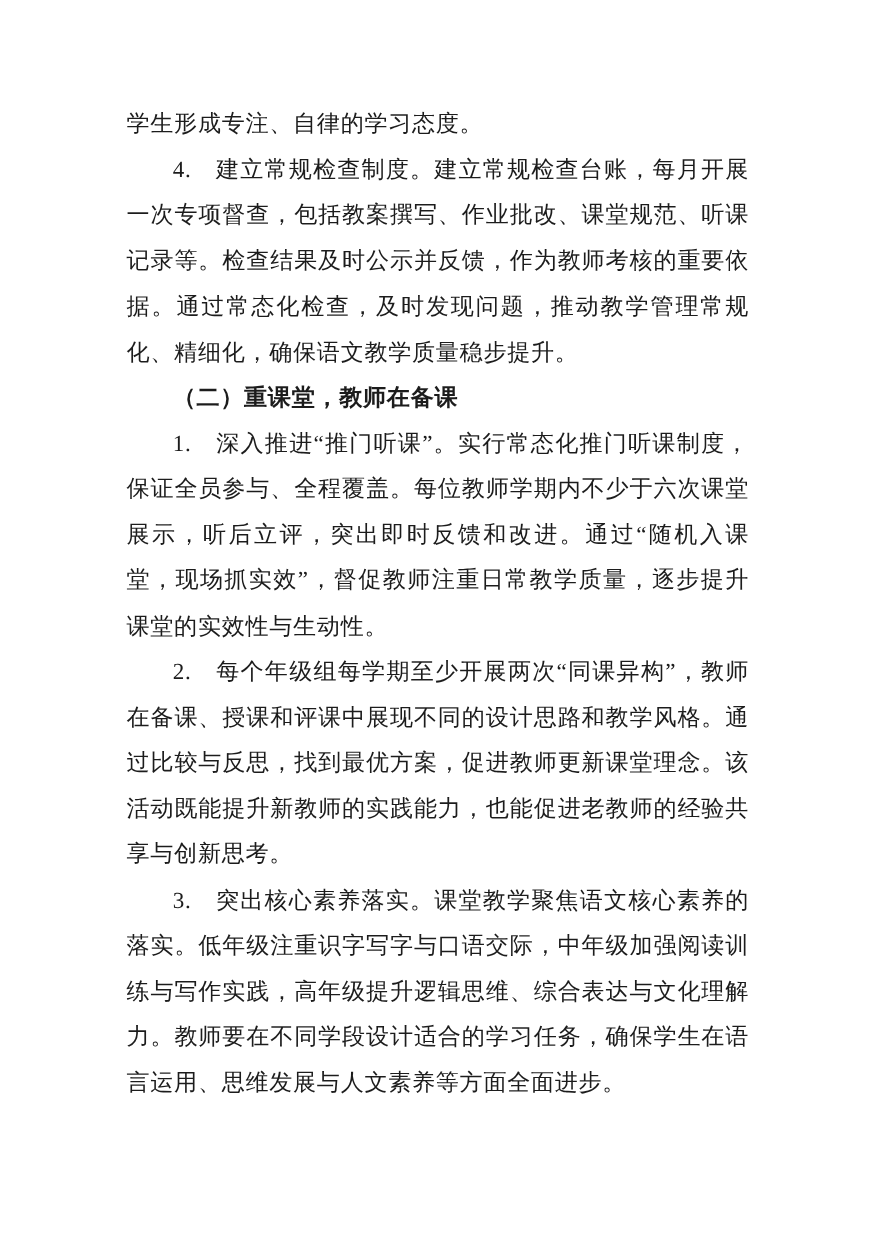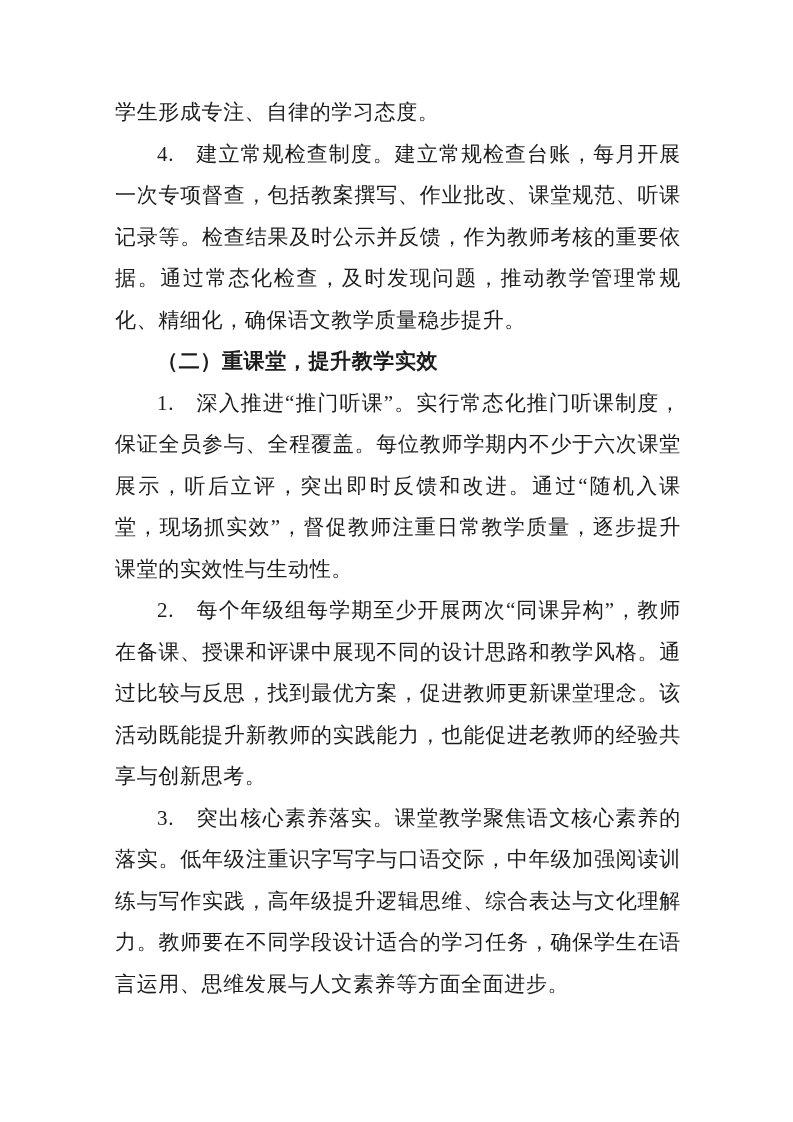--- a/index.html
+++ b/index.html
@@ -44,18 +44,18 @@
     font-weight: bold;
   }
 </style>
 </head>
 <body>
 
 <div class="page">
   <div class="doc-body" id="doc-body">
       <p class="para continuation">学生形成专注、自律的学习态度。</p>
       <p class="para body">4.　建立常规检查制度。建立常规检查台账，每月开展一次专项督查，包括教案撰写、作业批改、课堂规范、听课记录等。检查结果及时公示并反馈，作为教师考核的重要依据。通过常态化检查，及时发现问题，推动教学管理常规化、精细化，确保语文教学质量稳步提升。</p>
-      <p class="para heading">（二）重课堂，提升教学实效</p>
+      <p class="para heading">（二）重课堂，教师在备课</p>
       <p class="para body">1.　深入推进“推门听课”。实行常态化推门听课制度，保证全员参与、全程覆盖。每位教师学期内不少于六次课堂展示，听后立评，突出即时反馈和改进。通过“随机入课堂，现场抓实效”，督促教师注重日常教学质量，逐步提升课堂的实效性与生动性。</p>
       <p class="para body">2.　每个年级组每学期至少开展两次“同课异构”，教师在备课、授课和评课中展现不同的设计思路和教学风格。通过比较与反思，找到最优方案，促进教师更新课堂理念。该活动既能提升新教师的实践能力，也能促进老教师的经验共享与创新思考。</p>
       <p class="para body">3.　突出核心素养落实。课堂教学聚焦语文核心素养的落实。低年级注重识字写字与口语交际，中年级加强阅读训练与写作实践，高年级提升逻辑思维、综合表达与文化理解力。教师要在不同学段设计适合的学习任务，确保学生在语言运用、思维发展与人文素养等方面全面进步。</p>
     </div>
 </div>
 
 </body></html>

